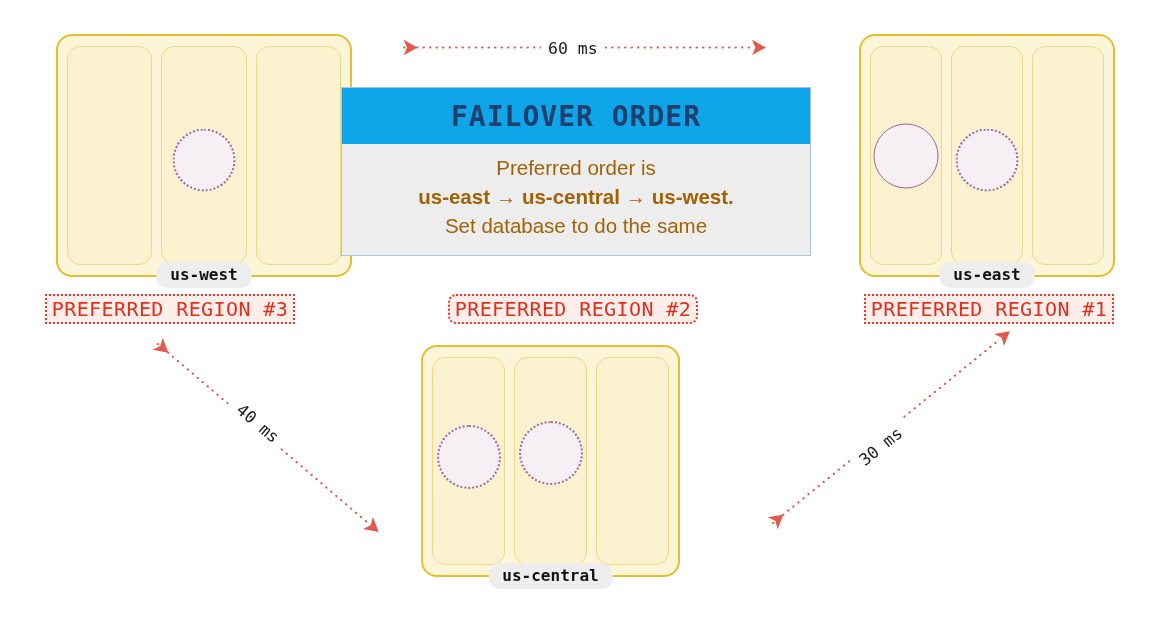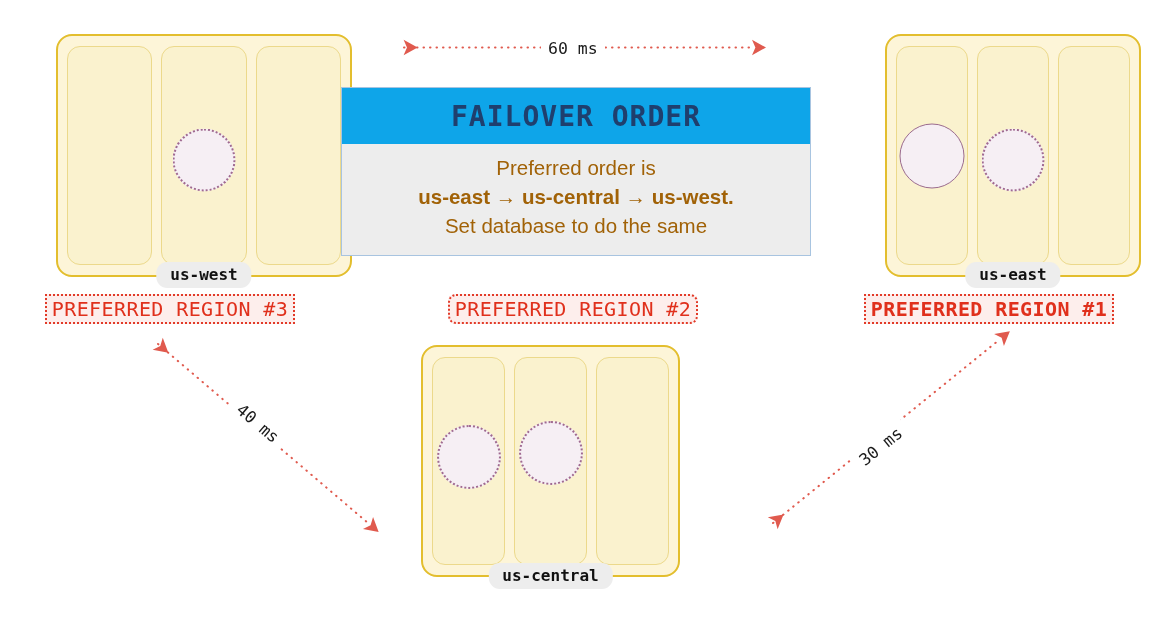--- a/index.html
+++ b/index.html
@@ -207,35 +207,35 @@
         <div class="replica follower" style="top:48%; width:64px; height:64px;"></div>
       </div>
       <div class="zone">
         <div class="replica follower" style="top:46%; width:64px; height:64px;"></div>
       </div>
       <div class="zone"></div>
     </div>
     <div class="region-pill" style="top:218px;">us-central</div>
   </div>
 
-  <div class="region" style="left:885px; top:34px; width:256px; height:243px;">
+  <div class="region" style="left:859px; top:34px; width:256px; height:243px;">
     <div class="region-box"></div>
     <div class="zones">
       <div class="zone">
         <div class="replica leader" style="top:50%; width:65px; height:65px;"></div>
       </div>
       <div class="zone">
         <div class="replica follower" style="top:52%; width:63px; height:63px;"></div>
       </div>
       <div class="zone"></div>
     </div>
     <div class="region-pill" style="top:228px;">us-east</div>
   </div>
 
-  <div class="pref-badge" style="left:864px; top:294px; width:250px; height:30px;font-weight:bold;">PREFERRED REGION #1</div>
+  <div class="pref-badge" style="left:864px; top:294px; width:250px; height:30px;">PREFERRED REGION #1</div>
 
   <div id="callout" style="left:341px; top:87px; width:470px; height:169px;">
     <div id="callout-header">FAILOVER ORDER</div>
     <div id="callout-body">
       <div>Preferred order is</div>
       <div class="bold-line">us-east → us-central → us-west.</div>
       <div>Set database to do the same</div>
     </div>
   </div>
 

